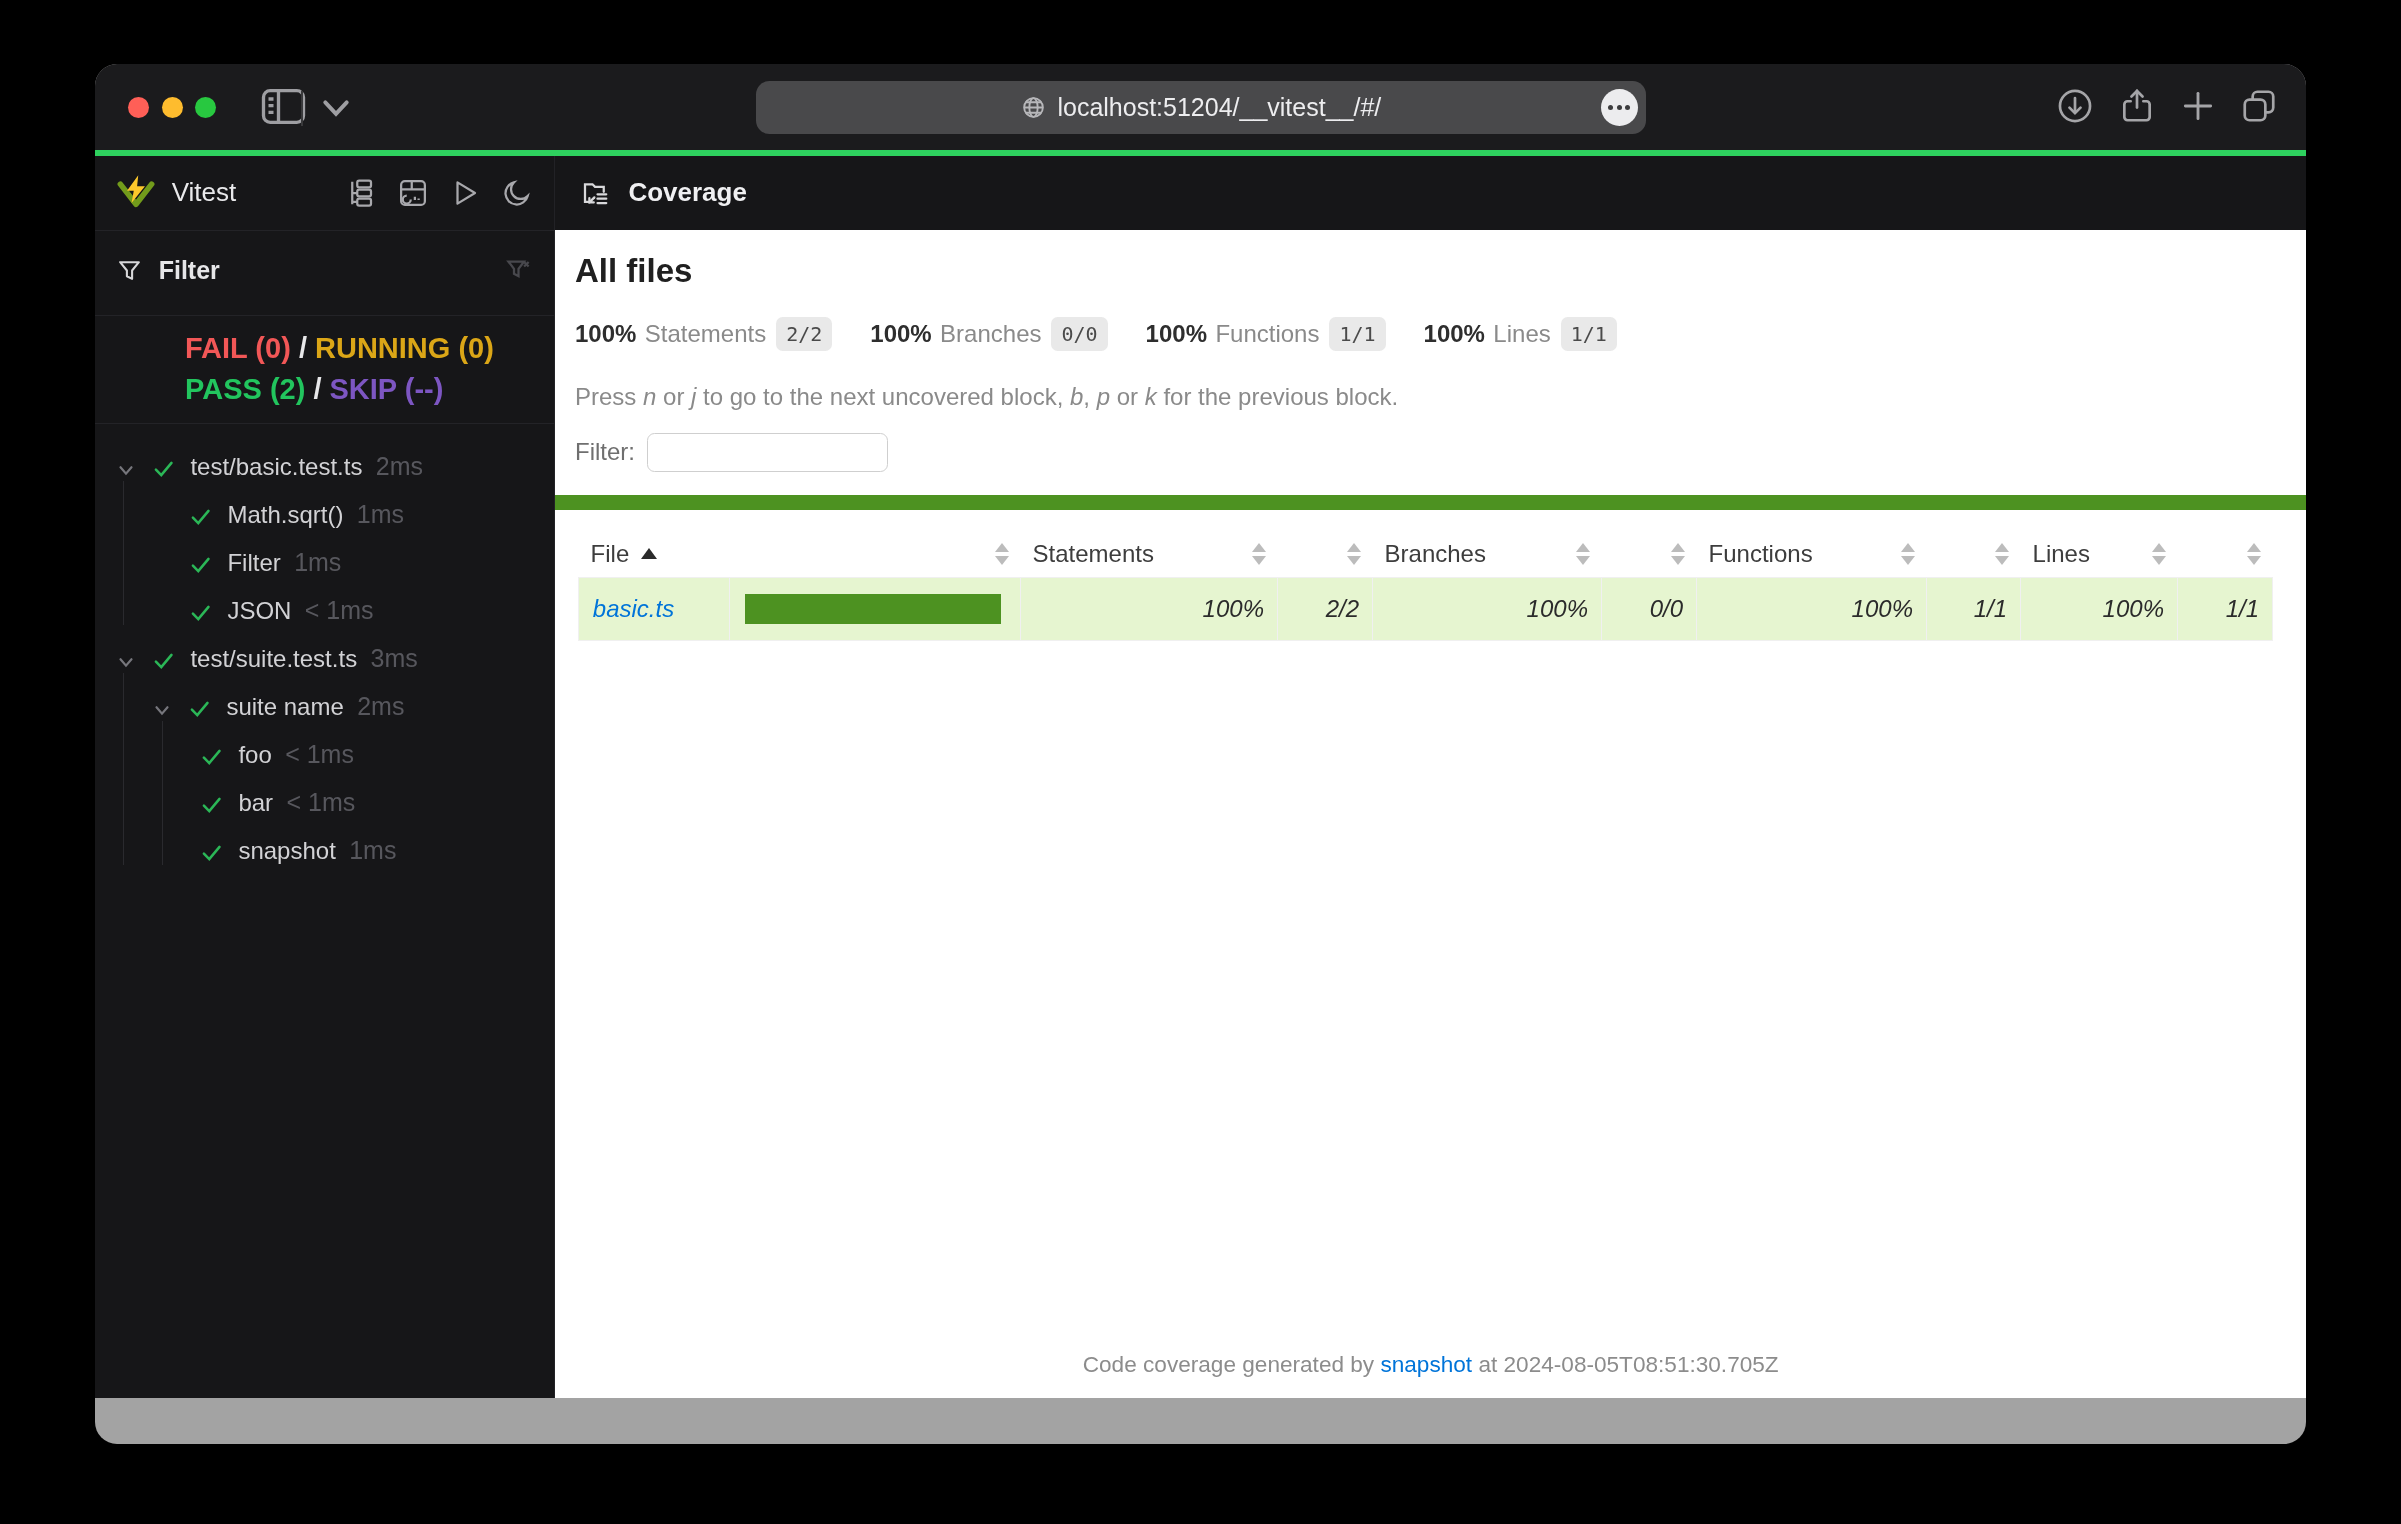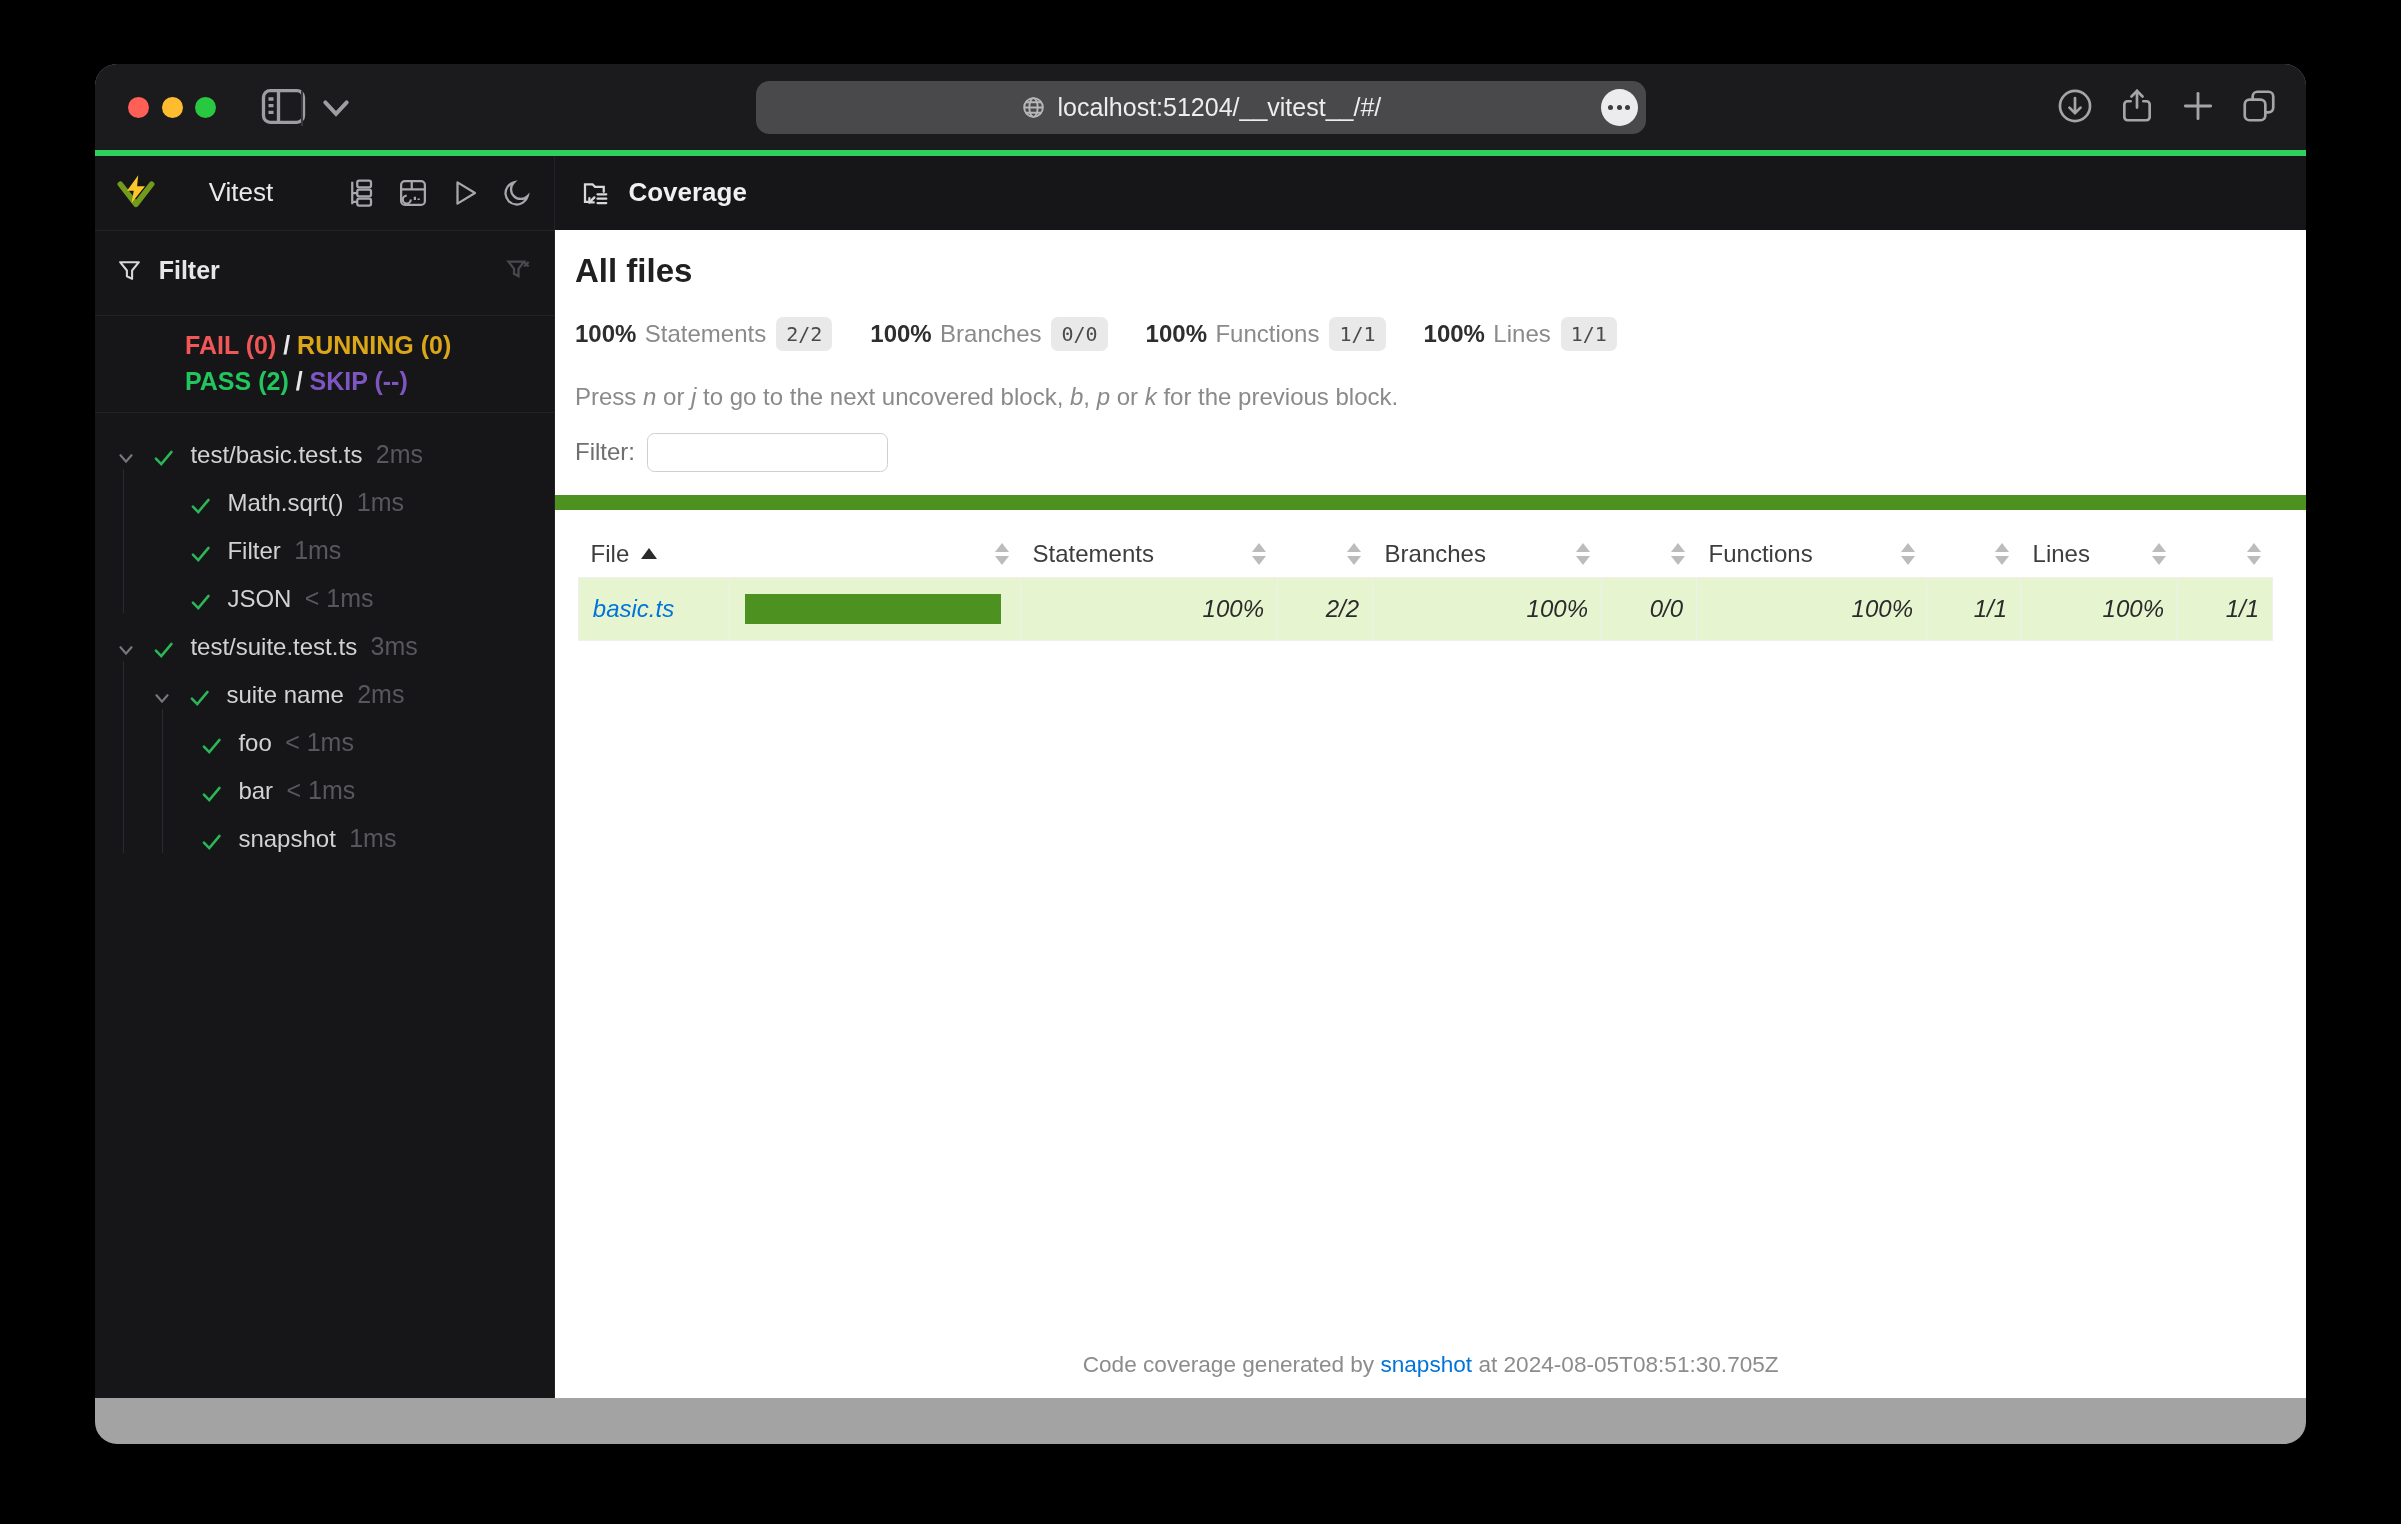--- a/index.html
+++ b/index.html
@@ -30,33 +30,33 @@
     background:#ececee;display:flex;align-items:center;justify-content:center;gap:3.3px;
   }
   .url-ellipsis i{width:5px;height:5px;border-radius:50%;background:#3c3c3e;display:block;}
   .tb-right{position:absolute;right:27.6px;top:23.4px;display:flex;gap:23.4px;color:#a5a5a8;}
   .accent-line{height:5.8px;}
   
   .app{display:flex;height:1242px;}
   .sidebar{width:459px;flex:none;background:#161618;color:#d6d6d8;border-right:1.7px solid #222226;display:flex;flex-direction:column;}
   .content{flex:1;background:#fff;position:relative;display:flex;flex-direction:column;}
   
-  .side-header{height:74px;flex:none;border-bottom:1.7px solid #232327;display:flex;align-items:center;padding:0 22px;gap:37px;}
+  .side-header{height:74px;flex:none;border-bottom:1.7px solid #232327;display:flex;align-items:center;padding:0 22px;}
   .app-name{margin-left:16.7px;font-size:26px;color:#e9e9eb;}
   .side-header-icons{margin-left:auto;display:flex;gap:22px;color:#a8a8ac;align-items:center;}
   .search-row{height:55px;flex:none;border-bottom:1.7px solid #232327;display:flex;align-items:center;padding:0 22px;gap:15px;}
   .search-input{flex:1;background:transparent;border:none;outline:none;color:#d6d6d8;font-size:24px;font-family:inherit;}
   .search-input::placeholder{color:#6e6e74;}
   .dim-icon{color:#48484d;}
   .filter-section{padding:25px 22px 30px 22px;flex:none;}
   .filter-title-row{display:flex;align-items:center;gap:16.7px;color:#e6e6e8;font-weight:bold;font-size:25px;}
   .checkbox-grid{margin-top:27px;display:grid;grid-template-columns:223px 1fr;row-gap:25px;}
   .cb-item{display:flex;align-items:center;gap:16.7px;font-size:24px;color:#e2e2e4;cursor:default;}
   .cb-box{width:24px;height:24px;border:2.5px solid #d2d2d6;border-radius:4.2px;flex:none;}
-  .status-block{flex:none;border-top:1.7px solid #232327;border-bottom:1.7px solid #232327;padding:12.5px 0 12.5px 90px;font-weight:bold;font-size:25px;line-height:1.42;}
+  .status-block{flex:none;border-top:1.7px solid #232327;border-bottom:1.7px solid #232327;padding:12.5px 0 12.5px 90px;font-weight:bold;font-size:29px;line-height:1.42;}
   .st-fail{color:#f25757;} .st-running{color:#dba617;} .st-pass{color:#22c55e;} .st-skip{color:#7d56c2;} .st-sep{color:#e8e8ea;font-weight:bold;}
   .tree{padding-top:8.4px;font-size:24px;overflow:hidden;}
   .t-row{height:48px;display:flex;align-items:flex-end;}
   .t-row.l0{padding-left:20px;}
   .t-children{margin-left:28px;border-left:1.7px solid #2a2a2e;}
   .t-row.l1-leaf{padding-left:65px;}
   .t-row.l1-suite{padding-left:27px;}
   .t-children-inner{margin-left:38px;border-left:1.7px solid #2a2a2e;}
   .t-row.l2-leaf{padding-left:37px;}
   .chev{flex:none;margin-right:15px;color:#76767c;display:flex;}

